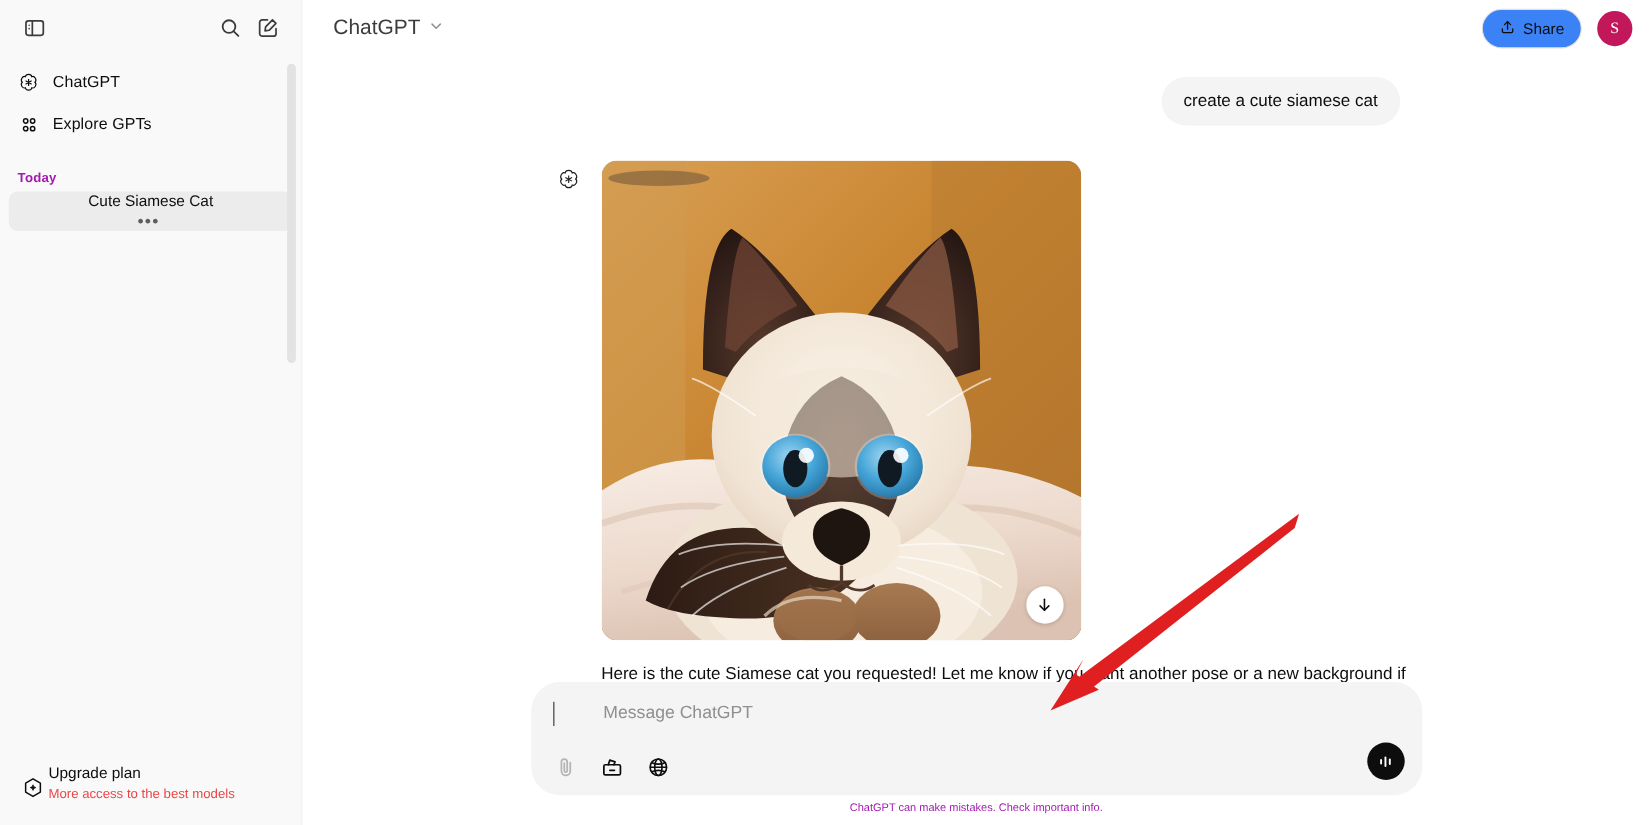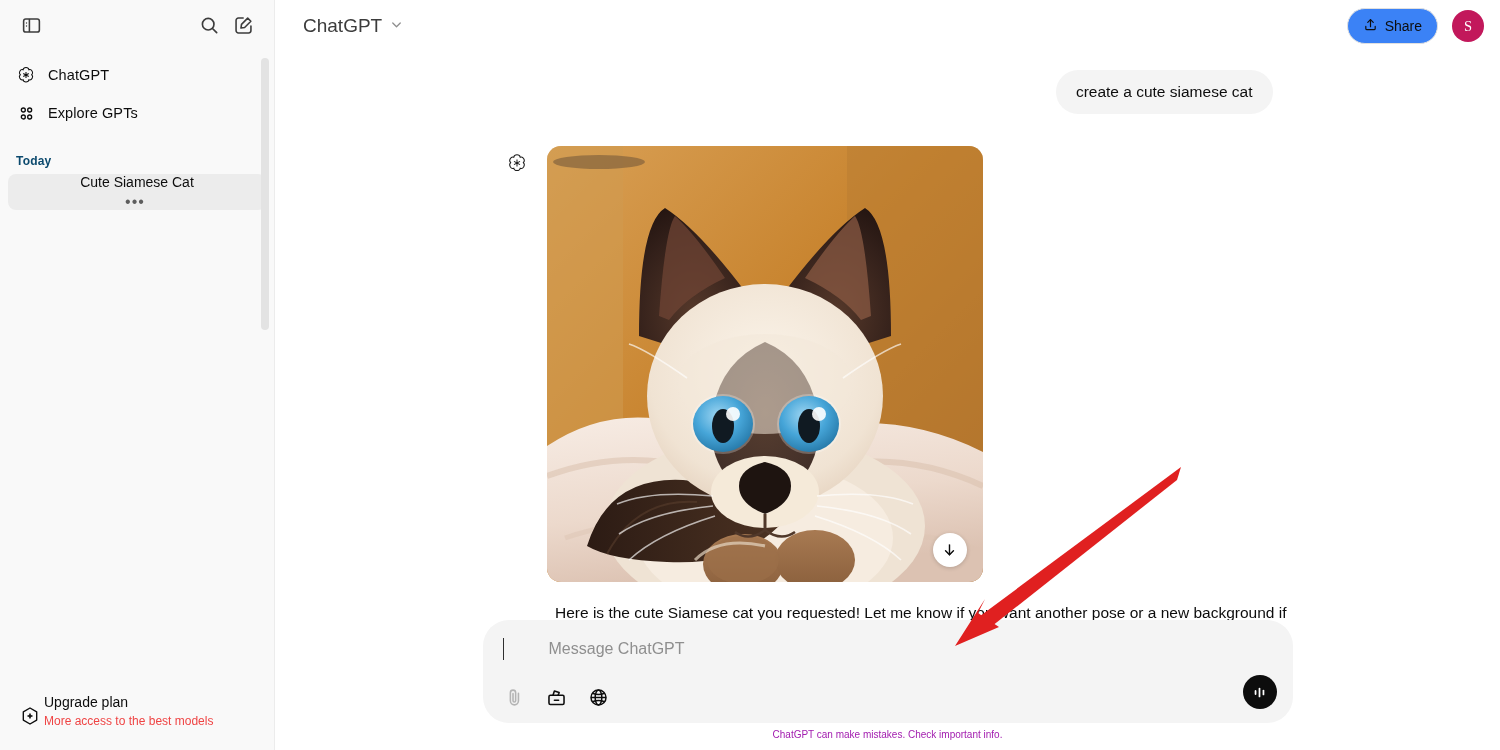--- a/index.html
+++ b/index.html
@@ -48,21 +48,21 @@
     cursor: pointer;
     font-size: 14px;
     color: #0d0d0d;
   }
   .sb-row .lbl { font-size: 14.5px; letter-spacing: .1px; }
   .sb-icon { width: 20px; height: 20px; display:flex; align-items:center; justify-content:center; flex: 0 0 20px; }
 
   .sb-section-title {
     font-size: 12px;
     font-weight: bold;
-    color: #0c4a6e;
+    color: #a21caf;
     padding: 22px 16px 6px 16px;
     letter-spacing: .2px;
   }
   .chat-list { padding: 0 8px; }
   .chat-item {
     height: 36px;
     display: flex; align-items: center;
     padding: 0 8px;
     border-radius: 8px;
     font-size: 14px;
@@ -155,21 +155,20 @@
     flex: 1;
     position: relative;
     overflow: hidden;
     padding: 0 0 0 0;
   }
   .convo-inner {
     width: 770px;
     margin: 0 auto;
     position: relative;
     padding-top: 18px;
-    text-align: right;
   }
   .user-row { display: flex; justify-content: flex-end; }
   .user-bubble {
     background: #f4f4f4;
     border-radius: 22px;
     padding: 11px 20px;
     font-size: 15.5px;
     color: #0d0d0d;
     max-width: 560px;
     line-height: 1.45;

